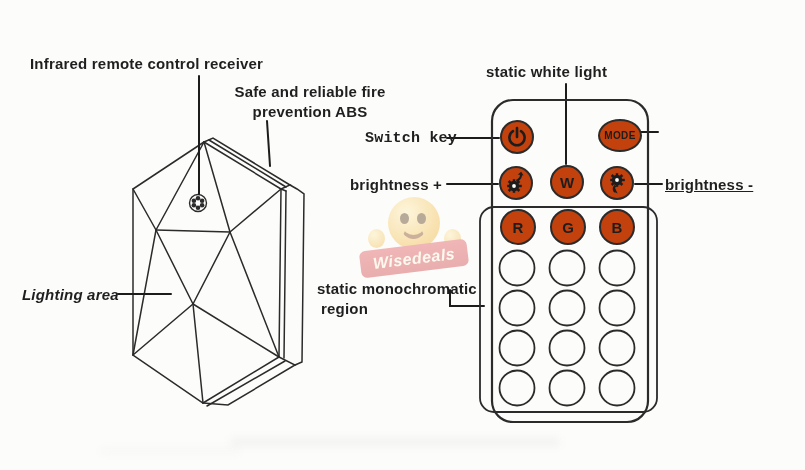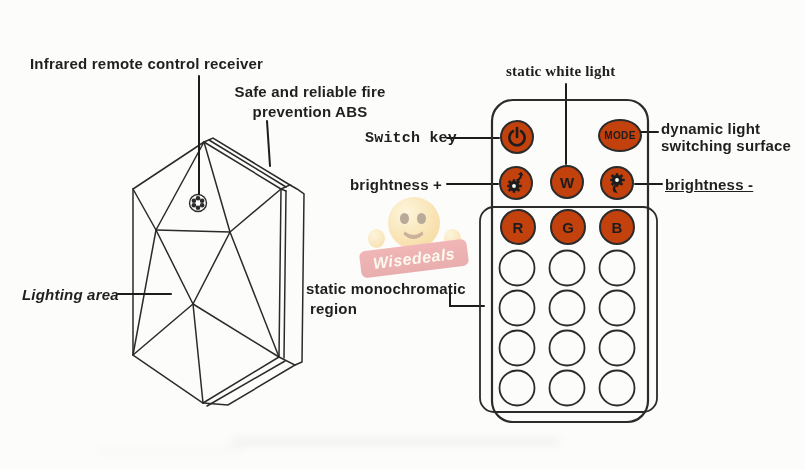--- a/index.html
+++ b/index.html
@@ -193,35 +193,31 @@
 
   <div class="lbl" style="left:30px; top:55px;">Infrared remote control receiver</div>
 
   <div class="lbl two" style="left:228px; top:82px; width:164px; text-align:center; line-height:20px;">
     <div>Safe and reliable fire</div>
     <div>prevention ABS</div>
   </div>
 
   <div class="lbl" style="left:22px; top:286px;font-style:italic;">Lighting area</div>
 
-  <div class="lbl two" style="left:306px; top:279px; width:175px; line-height:20px;">
+  <div class="lbl two" style="left:317px; top:279px; width:175px; line-height:20px;">
     <div>static monochromatic</div>
     <div style="padding-left:4px;">region</div>
   </div>
 
   <div class="lbl" style="left:365px; top:130px; width:78px; text-align:right;font-family:Liberation Mono, monospace;">Switch key</div>
 
   <div class="lbl" style="left:350px; top:176px;">brightness +</div>
 
-  <div class="lbl" style="left:506px; top:63px;font-family:Liberation Serif, serif;">static white light</div>
-
-  <div class="lbl two" style="left:661px; top:120px; width:140px; line-height:17px;">
-    <div>dynamic light</div>
-    <div>switching surface</div>
-  </div>
+  <div class="lbl" style="left:486px; top:63px;">static white light</div>
+
 
   <div class="lbl" style="left:665px; top:176px;text-decoration:underline;">brightness -</div>
 
   <div class="watermark">
     <div class="wm-thumb l"></div>
     <div class="wm-thumb r"></div>
     <div class="wm-face">
       <div class="wm-eye l"></div>
       <div class="wm-eye r"></div>
       <div class="wm-smile"></div>

